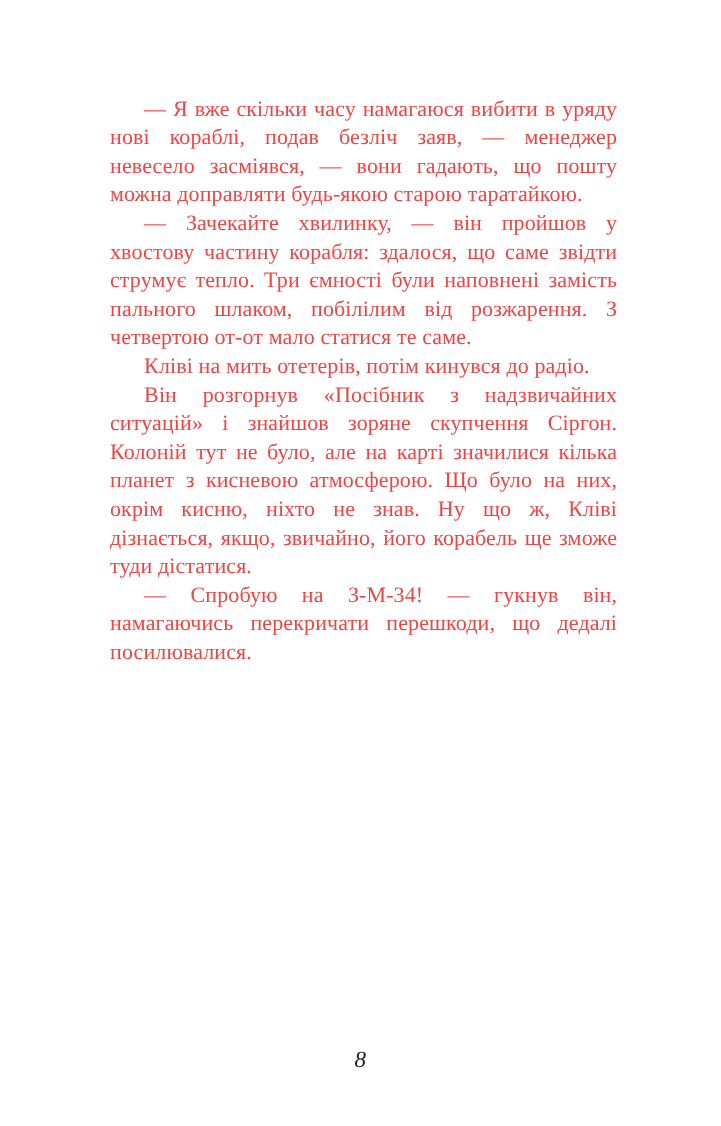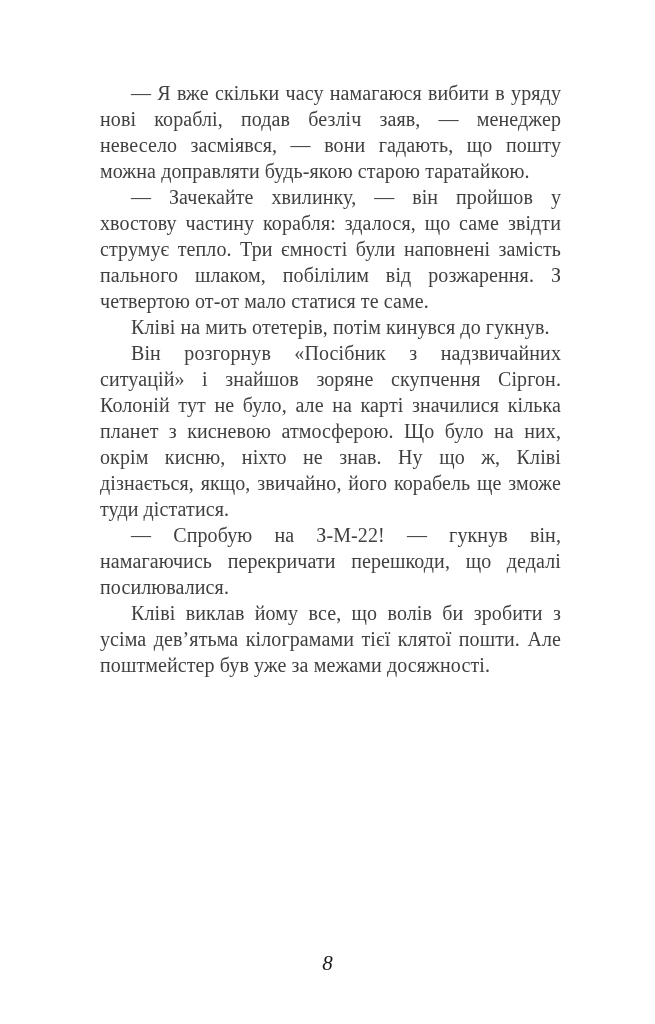--- a/index.html
+++ b/index.html
@@ -15,25 +15,25 @@
   }
   .page {
     position: relative;
     width: 655px;
     height: 1024px;
     background: #ffffff;
   }
   .text-block {
     position: absolute;
     left: 100px;
-    top: 80px;
+    top: 86px;
     width: 461px;
     font-size: 20px;
     line-height: 26px;
-    color: #404040;
+    color: #ef4444;
     text-align: justify;
     letter-spacing: 0.1px;
   }
   .text-block p {
     margin: 0;
     padding: 0;
     text-indent: 31px;
   }
   .page-number {
     position: absolute;
@@ -46,19 +46,18 @@
     color: #1b1b1b;
   }
 </style>
 </head>
 <body>
 
 <div class="page">
   <div class="text-block">
     <p>— Я вже скільки часу намагаюся вибити в уряду нові кораблі, подав безліч заяв, — менеджер невесело засміявся, — вони гадають, що пошту можна доправляти будь-якою старою таратайкою.</p>
     <p>— Зачекайте хвилинку, — він пройшов у хвостову частину корабля: здалося, що саме звідти струмує тепло. Три ємності були наповнені замість пального шлаком, побілілим від розжарення. З четвертою от-от мало статися те саме.</p>
-    <p>Кліві на мить отетерів, потім кинувся до гукнув.</p>
+    <p>Кліві на мить отетерів, потім кинувся до радіо.</p>
     <p>Він розгорнув «Посібник з надзвичайних ситуацій» і знайшов зоряне скупчення Сіргон. Колоній тут не було, але на карті значилися кілька планет з кисневою атмосферою. Що було на них, окрім кисню, ніхто не знав. Ну що ж, Кліві дізнається, якщо, звичайно, його корабель ще зможе туди дістатися.</p>
-    <p>— Спробую на З-М-22! — гукнув він, намагаючись перекричати перешкоди, що дедалі посилювалися.</p>
-    <p>Кліві виклав йому все, що волів би зробити з усіма дев’ятьма кілограмами тієї клятої пошти. Але поштмейстер був уже за межами досяжності.</p>
+    <p>— Спробую на З-М-34! — гукнув він, намагаючись перекричати перешкоди, що дедалі посилювалися.</p>
   </div>
   <div class="page-number">8</div>
 </div>
 
 </body></html>

